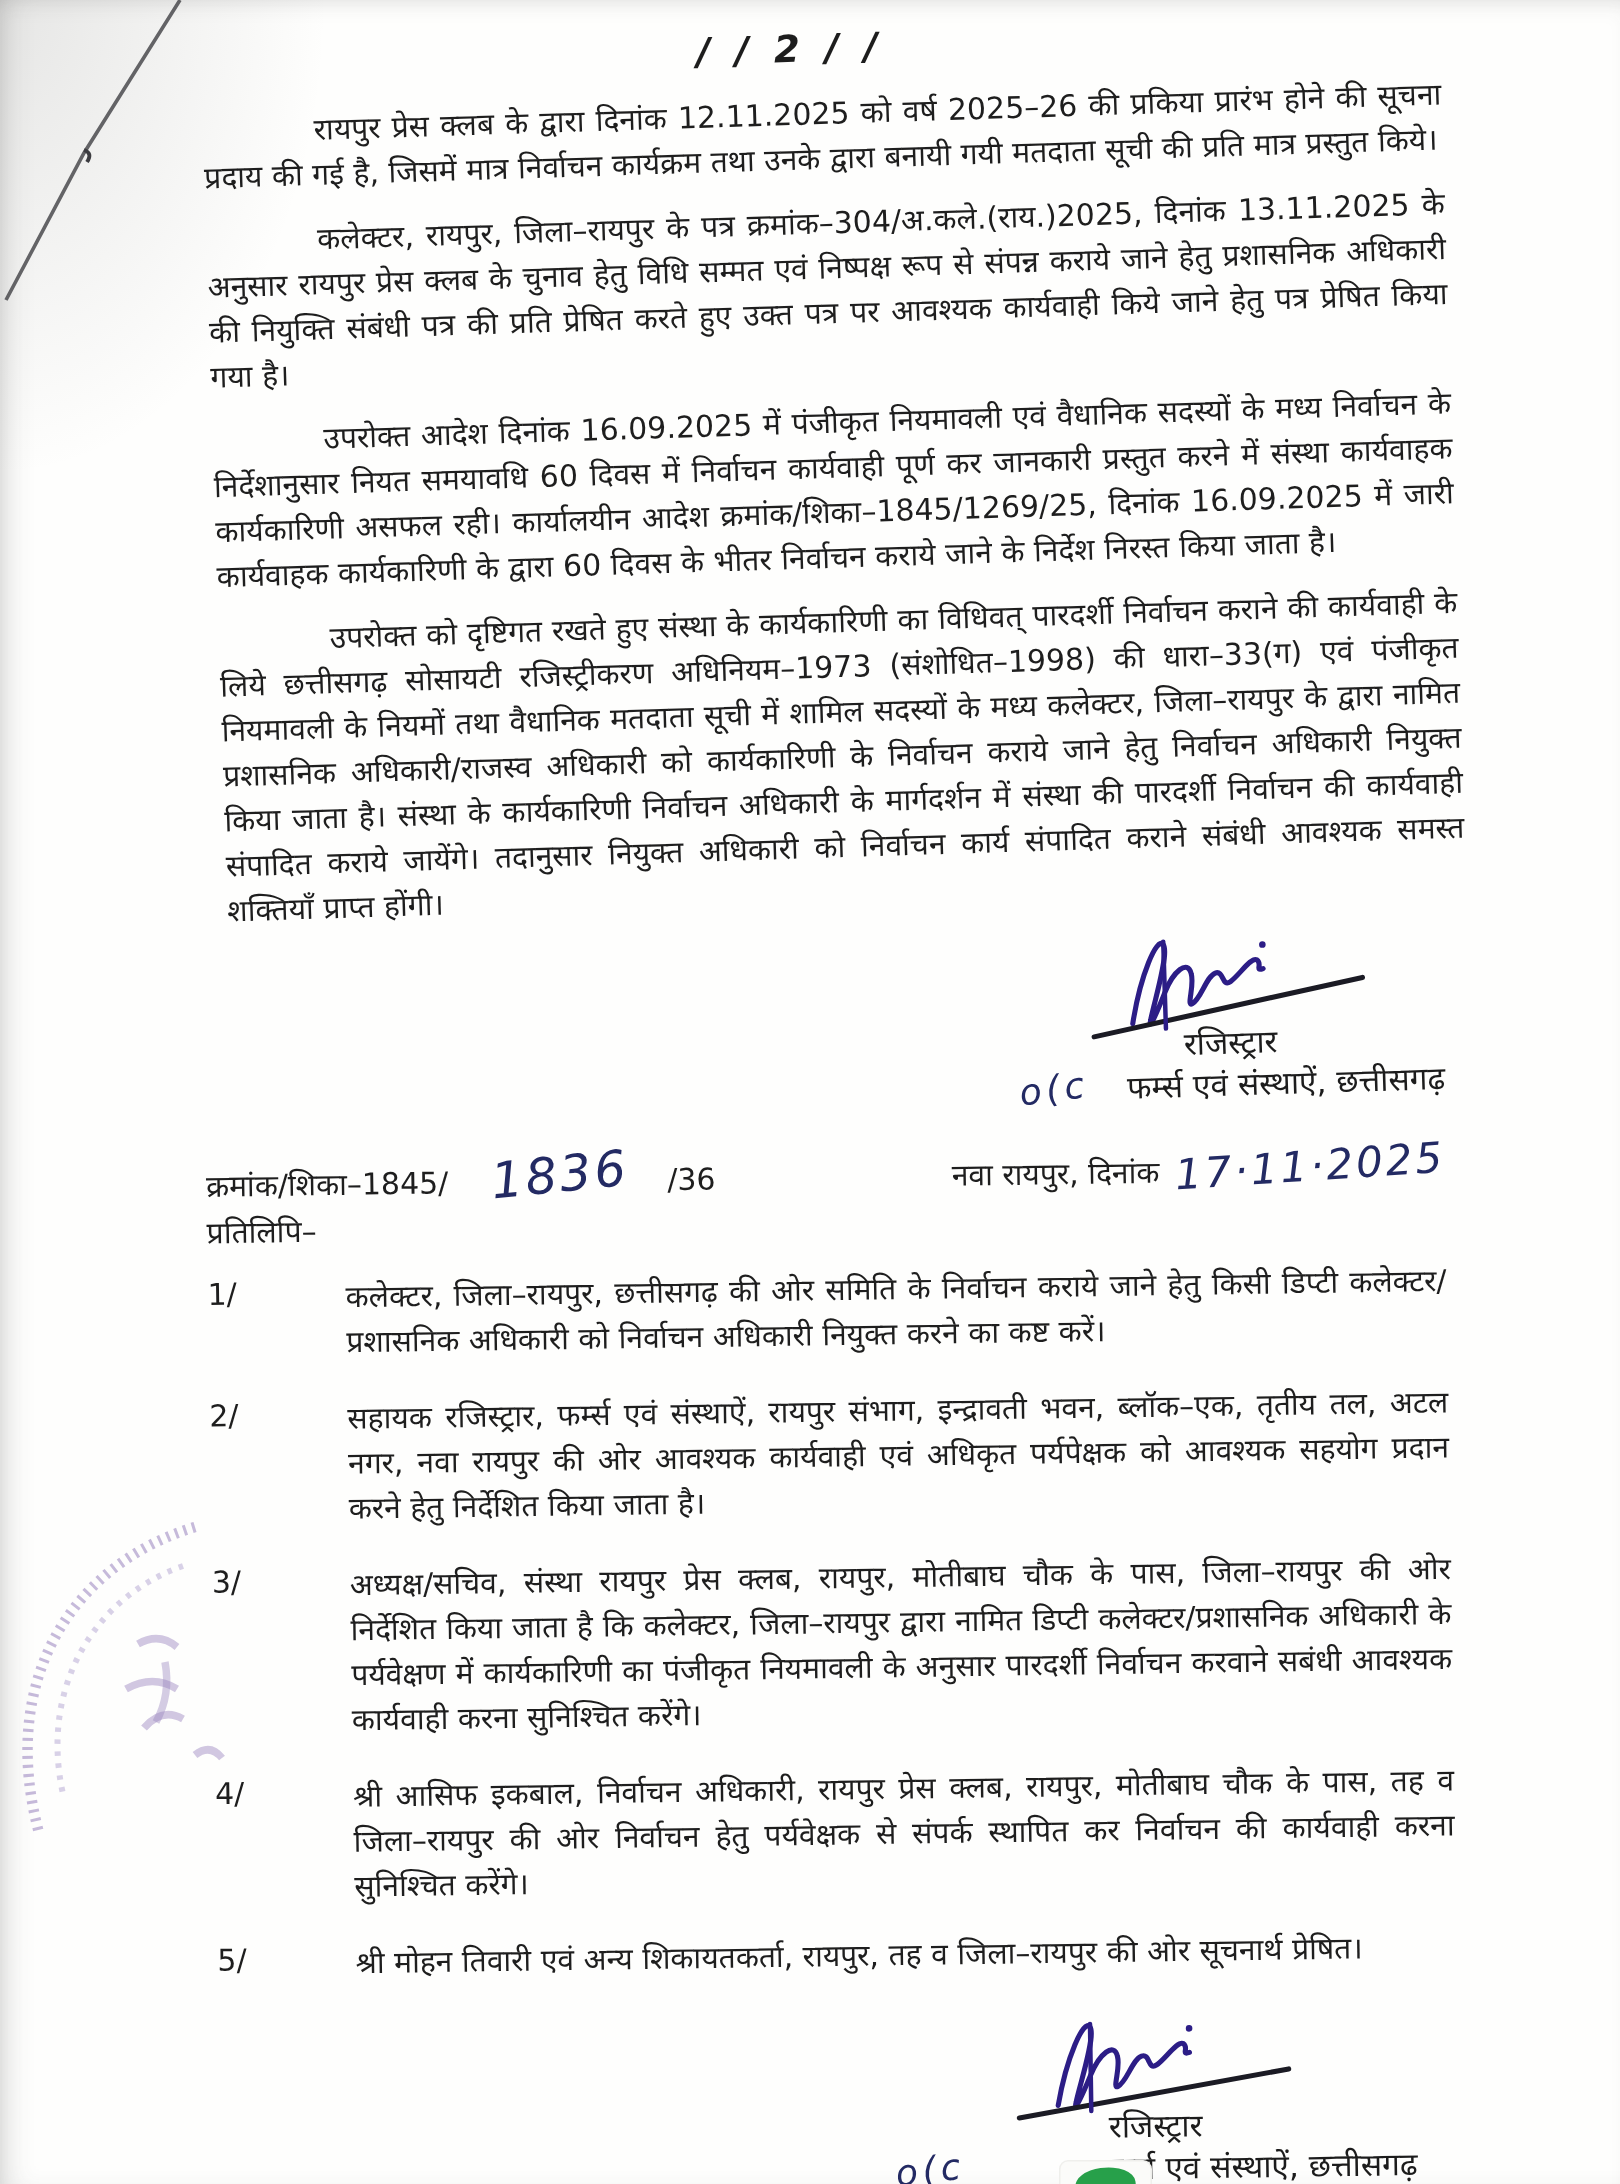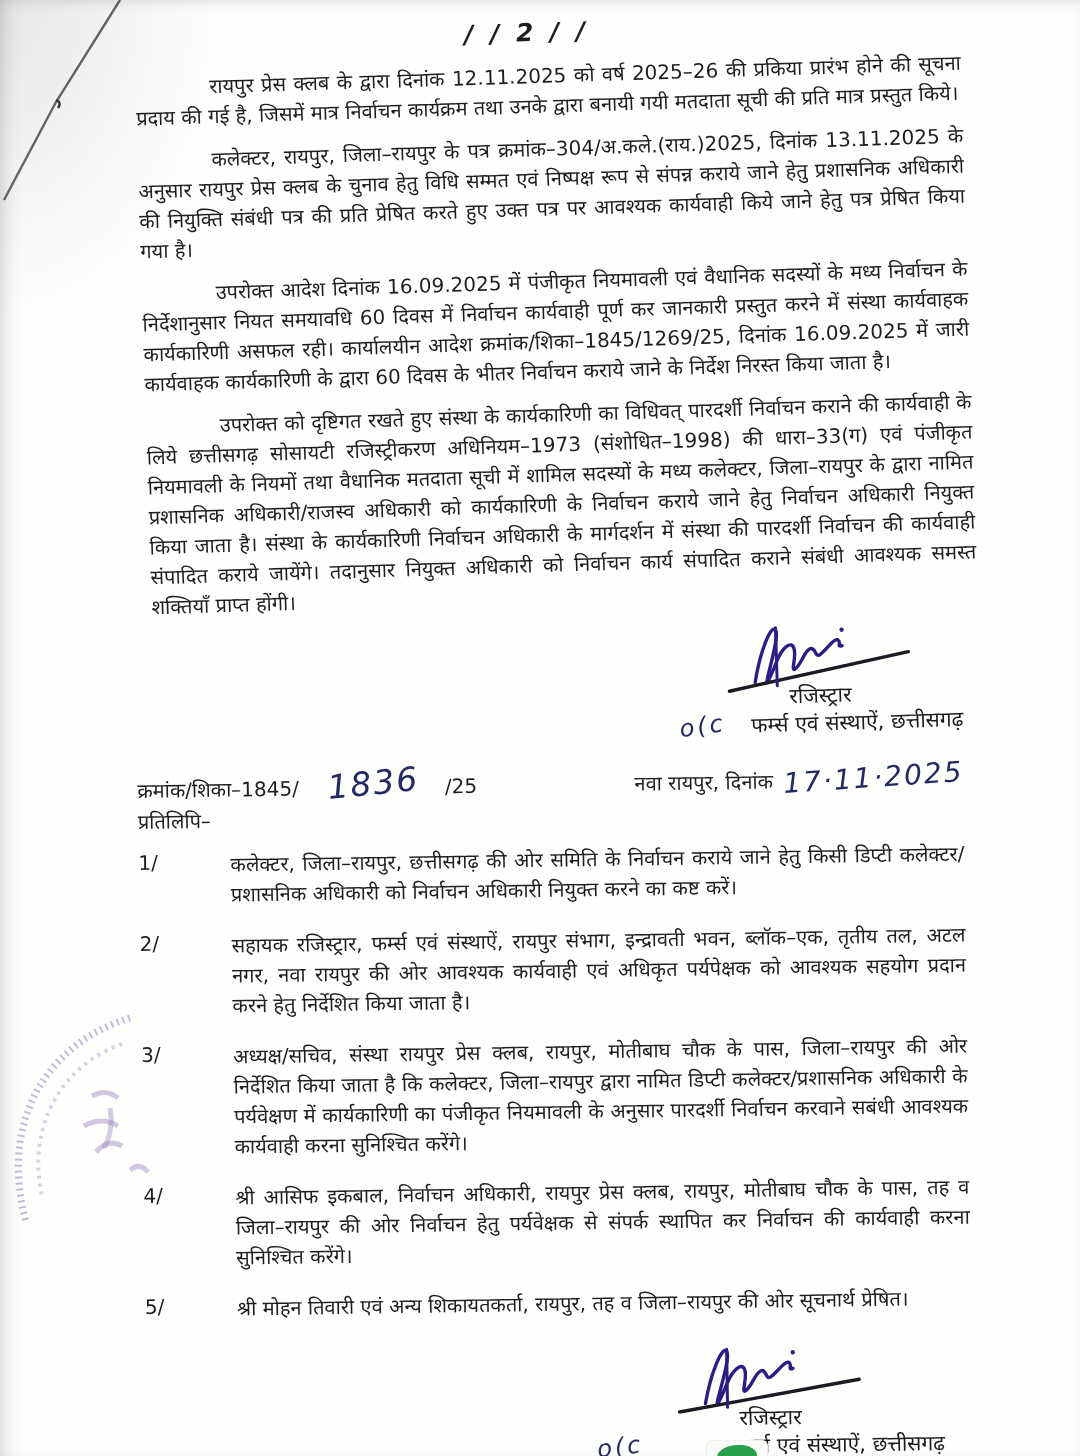--- a/index.html
+++ b/index.html
@@ -118,21 +118,21 @@
       </div>
     </div>
   </div>
 
   <div class="tilt-b">
     <div class="content" style="padding-top:6px;">
 
       <div class="ref-row">
         <span>क्रमांक/शिका–1845/</span>
         <span class="hw ref-hw-num">1836</span>
-        <span class="ref-suffix">/25</span>
+        <span class="ref-suffix">/36</span>
         <span class="ref-right">
           <span>नवा रायपुर, दिनांक</span>
           <span class="hw ref-hw-date">17·11·2025</span>
         </span>
       </div>
 
       <div class="copy-label">प्रतिलिपि–</div>
 
       <div class="copy-item">
         <span class="copy-num">1/</span>

